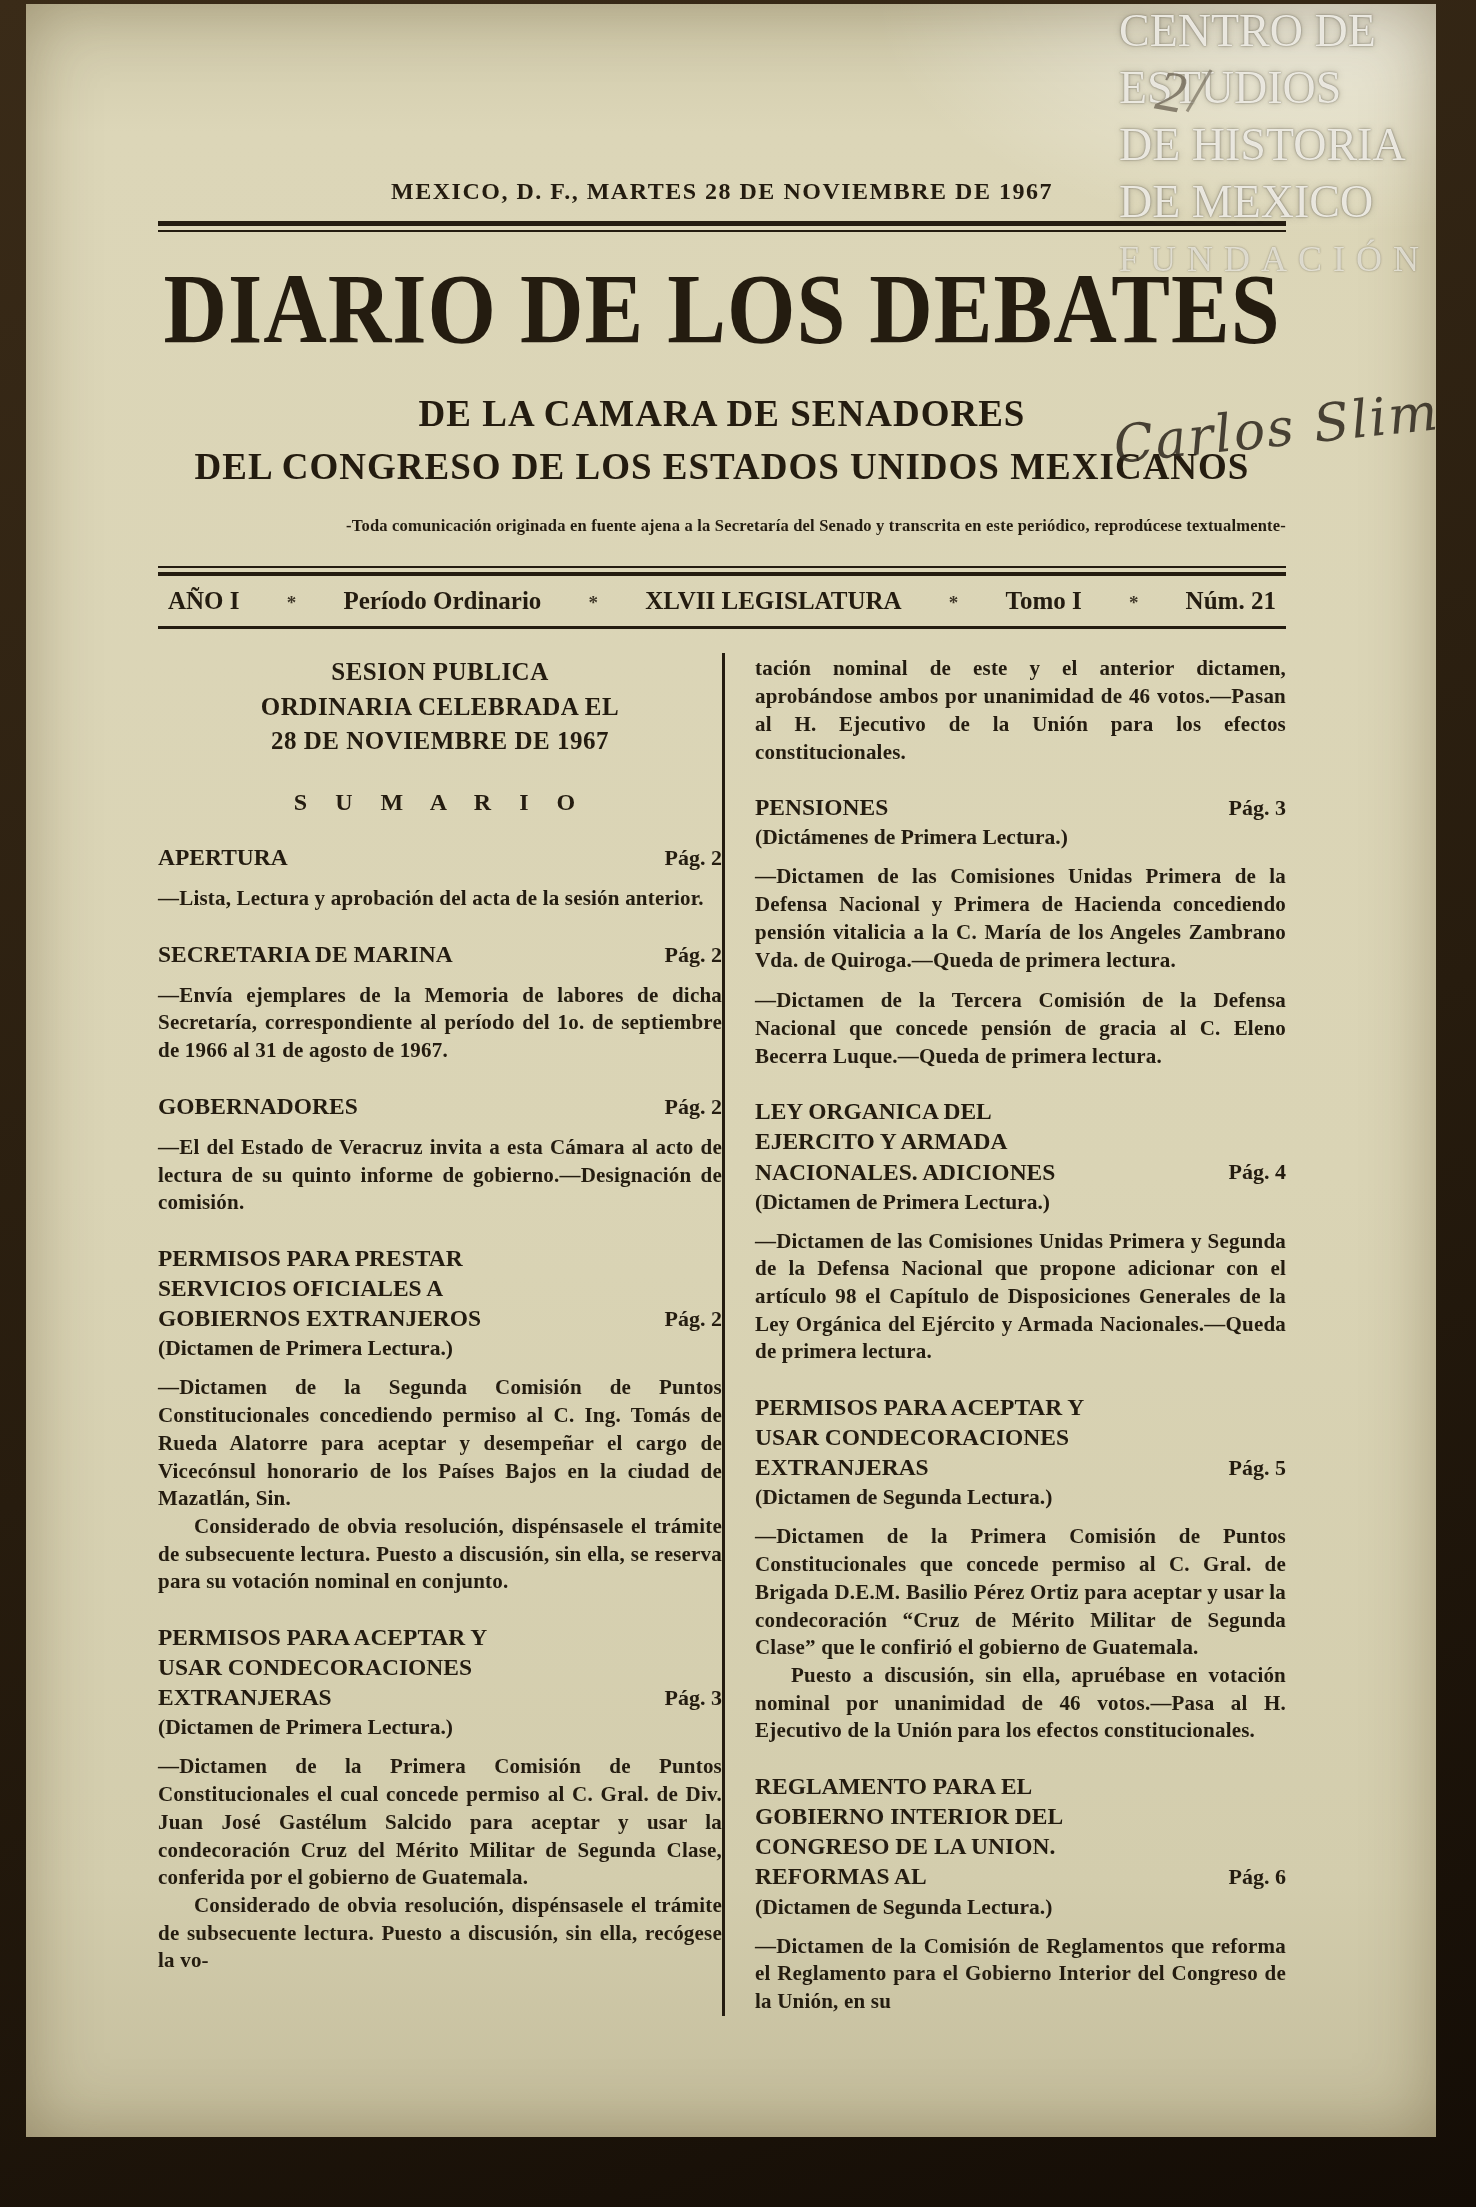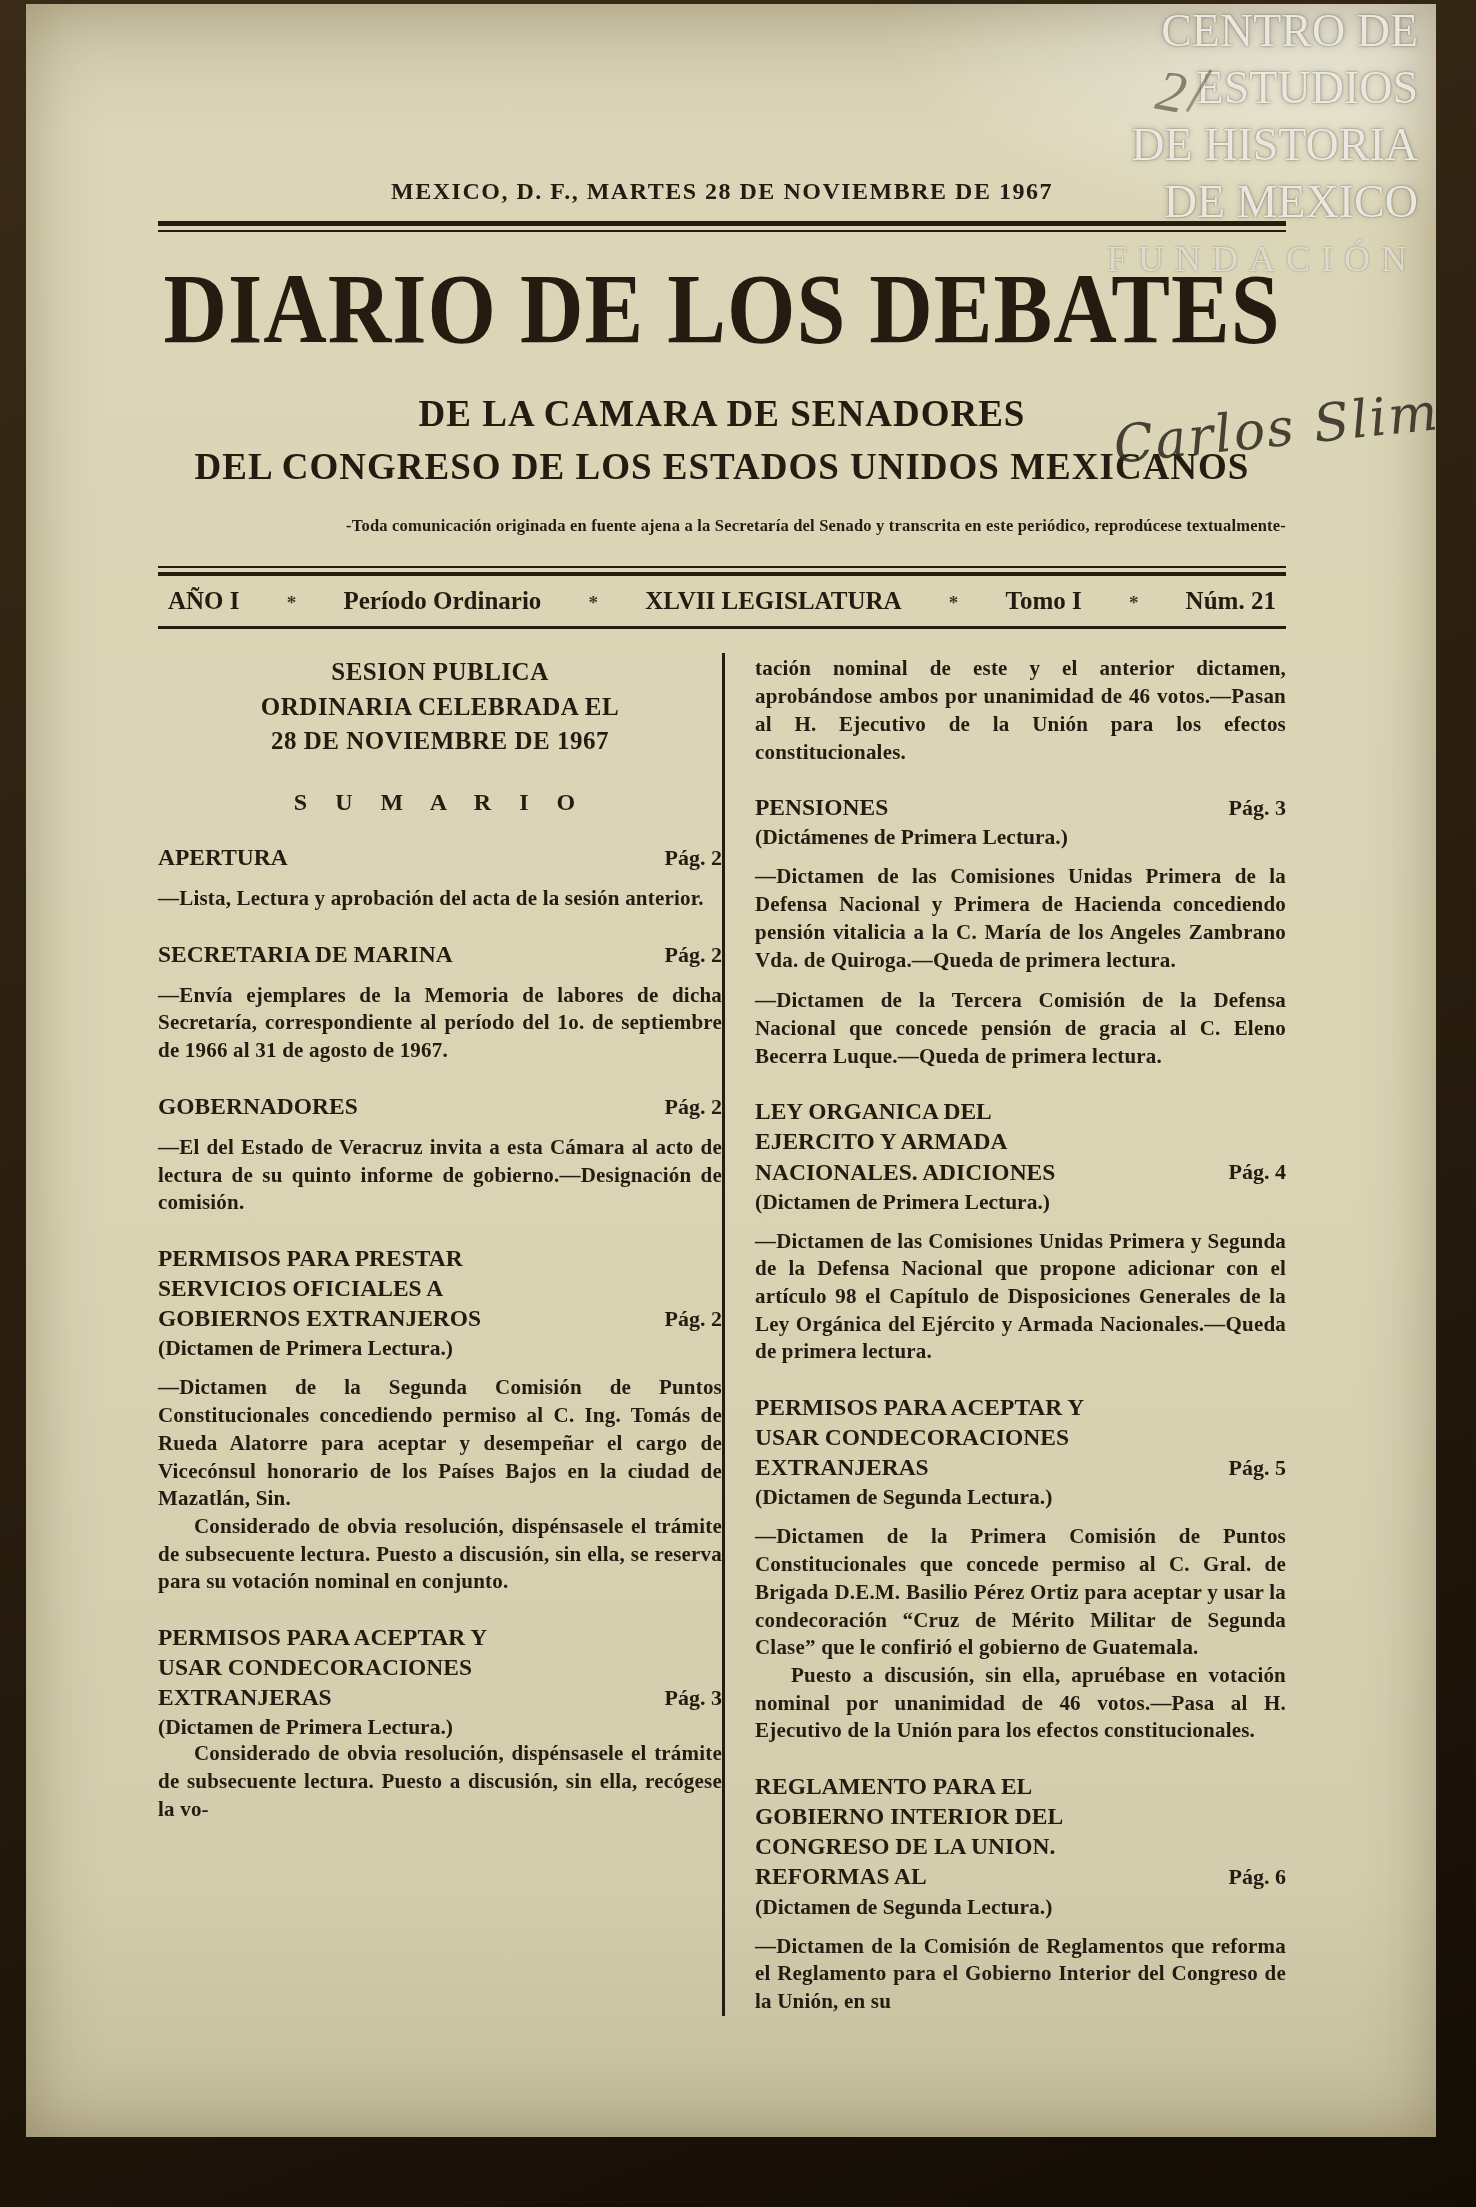--- a/index.html
+++ b/index.html
@@ -92,22 +92,22 @@
   .para {
     margin: 13px 0 0;
     font-size: 21px; font-weight: bold;
     line-height: 1.32; text-align: justify;
     letter-spacing: 0.2px;
   }
   .para.indent { text-indent: 36px; margin-top: 0; }
   .para.cont { margin-top: 2px; }
 
   .watermark {
-    position: absolute; top: 2px; right: 58px;
-    text-align: right; z-index: 5;
+    position: absolute; top: 2px; right: 46px;
+    text-align: left; z-index: 5;
   }
   .wm-line {
     font-size: 46px; line-height: 57px; font-weight: normal;
     color: rgba(243,241,233,0.92);
     text-shadow: 0 0 2px rgba(100,95,80,0.9), 0 0 6px rgba(140,135,118,0.6);
   }
   .wm-foundation {
     font-size: 36px; letter-spacing: 11px; margin-top: 8px;
     color: rgba(238,235,225,0.82);
     text-shadow: 0 0 2px rgba(110,105,90,0.8);
@@ -200,20 +200,21 @@
           <p class="para">—Dictamen de la Segunda Comisión de Puntos Constitucionales concediendo permiso al C. Ing. Tomás de Rueda Alatorre para aceptar y desempeñar el cargo de Vicecónsul honorario de los Países Bajos en la ciudad de Mazatlán, Sin.</p>
           <p class="para indent">Considerado de obvia resolución, dispénsasele el trámite de subsecuente lectura. Puesto a discusión, sin ella, se reserva para su votación nominal en conjunto.</p>
         </section>
 
         <section class="entry">
           <div class="entry-head">
             <h3 class="eh">PERMISOS PARA ACEPTAR Y USAR CONDECORACIONES EXTRANJERAS</h3>
             <span class="pg">Pág. 3</span>
           </div>
           <div class="note">(Dictamen de Primera Lectura.)</div>
+          <p class="para">—Dictamen de la Primera Comisión de Puntos Constitucionales el cual concede permiso al C. Gral. de Div. Juan José Gastélum Salcido para aceptar y usar la condecoración Cruz del Mérito Militar de Segunda Clase, conferida por el gobierno de Guatemala.</p>
           <p class="para indent">Considerado de obvia resolución, dispénsasele el trámite de subsecuente lectura. Puesto a discusión, sin ella, recógese la vo-</p>
         </section>
       </div>
 
       <div class="col-right">
         <p class="para cont">tación nominal de este y el anterior dictamen, aprobándose ambos por unanimidad de 46 votos.—Pasan al H. Ejecutivo de la Unión para los efectos constitucionales.</p>
 
         <section class="entry">
           <div class="entry-head">
             <h3 class="eh">PENSIONES</h3>

